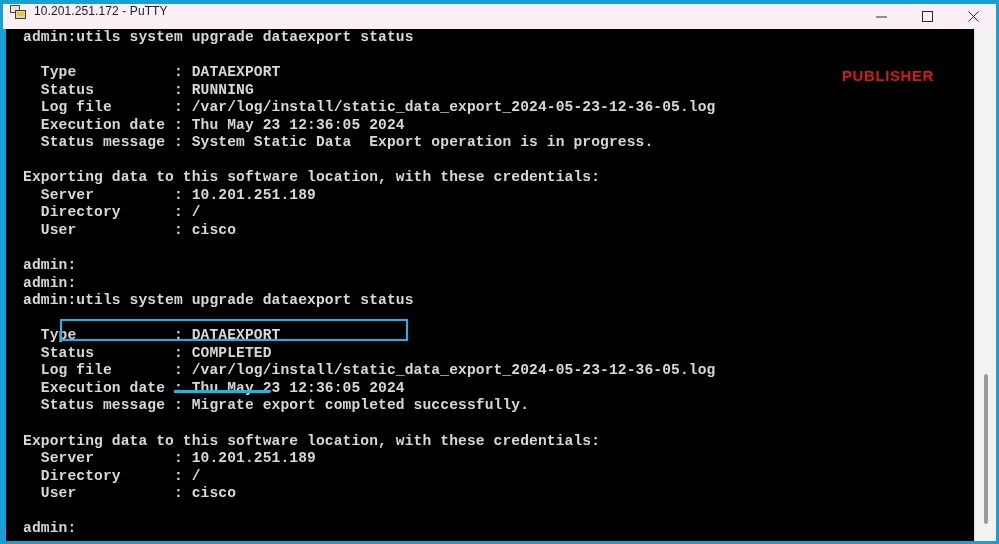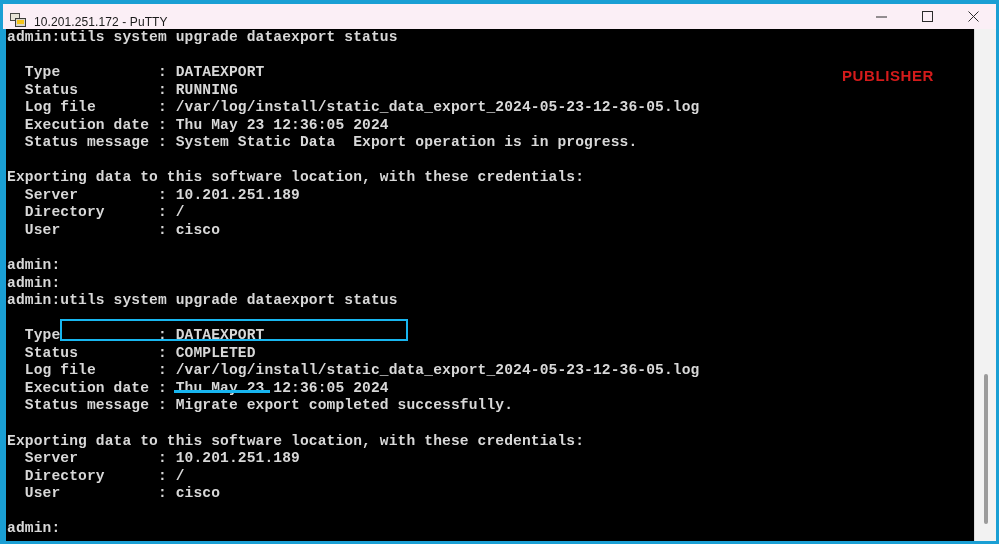--- a/index.html
+++ b/index.html
@@ -26,21 +26,21 @@
 
   
   .titlebar {
     position: absolute;
     left: 3px;
     top: 4px;
     width: 993px;
     height: 25px;
     background: #fbeff6;
     display: flex;
-    align-items: flex-end;
+    align-items: flex-start;
     box-sizing: border-box;
   }
   .title-icon {
     width: 17px;
     height: 17px;
     margin-left: 7px;
     margin-right: 7px;
     position: relative;
     flex: 0 0 auto;
   }
@@ -122,20 +122,21 @@
     font-size: 14.6px;
     line-height: 17.55px;
     color: #d8d8d8;
     letter-spacing: 0.12px;
     font-weight: 700;
   }
   .line {
     height: 17.55px;
     white-space: pre;
     position: relative;
+    padding-left: 16px;
   }
 
   
   .publisher {
     position: absolute;
     right: 40px;
     top: 38px;
     color: #d41b1b;
     font-family: "Liberation Sans", sans-serif;
     font-size: 15px;

